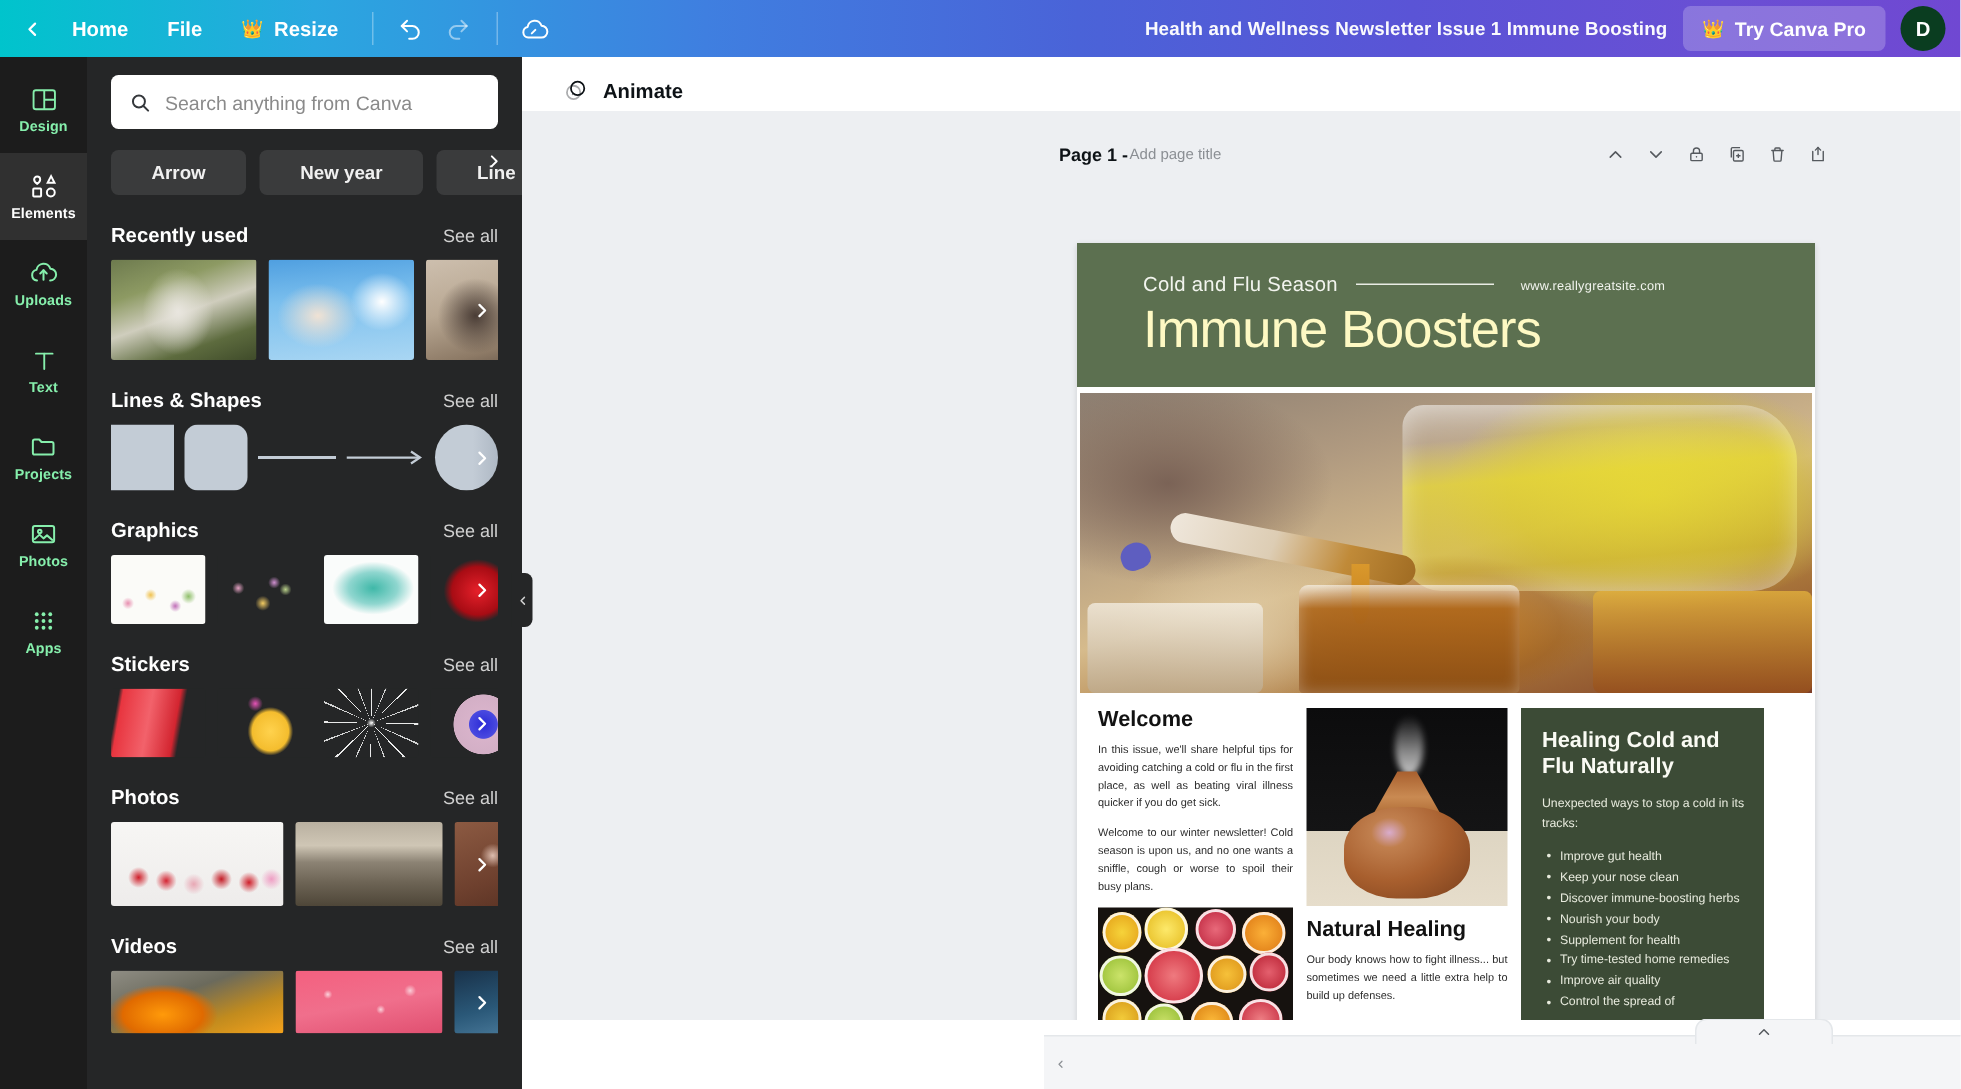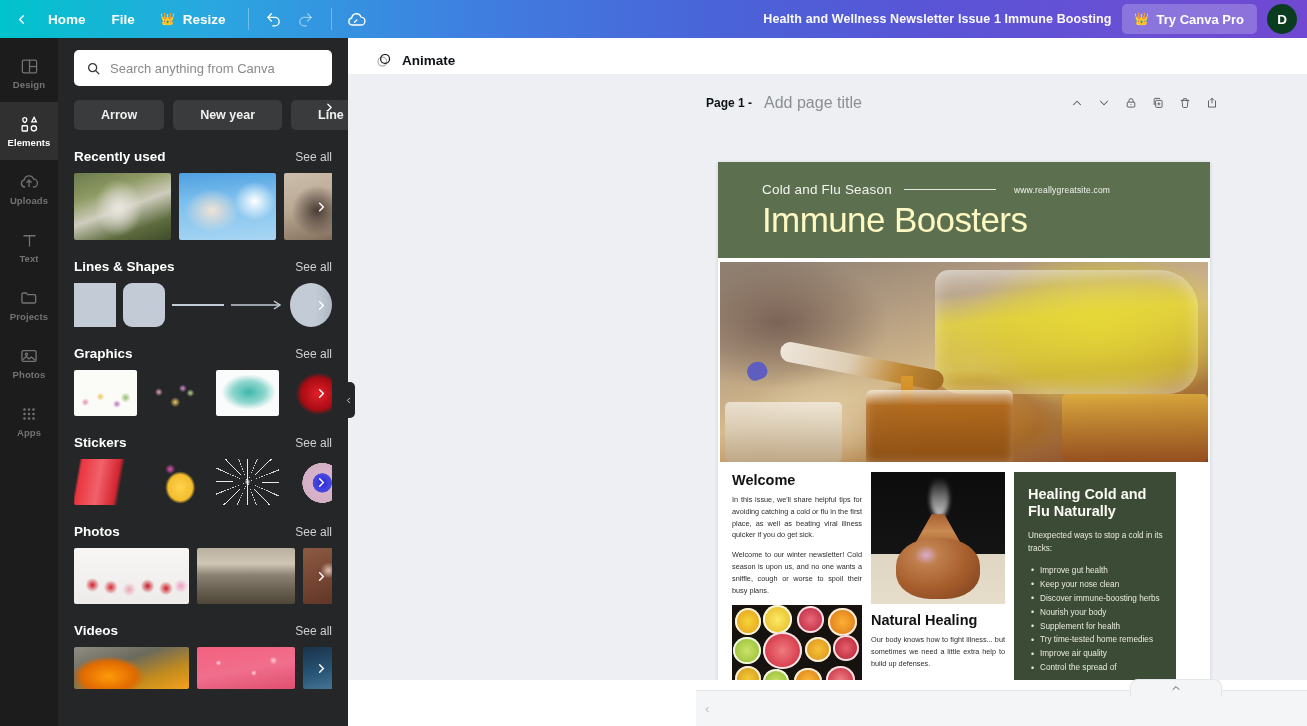--- a/index.html
+++ b/index.html
@@ -51,21 +51,21 @@
   }
 
   
   .rail {
     position: absolute; top: 38px; left: 0; width: 58px; height: 688px;
     background: #1c1c1c; padding-top: 6px;
   }
   .rail-item {
     width: 58px; height: 58px;
     display: flex; flex-direction: column; align-items: center; justify-content: center;
-    gap: 3px; cursor: pointer; color: #737373; position: relative;
+    gap: 3px; cursor: pointer; color: #86efac; position: relative;
   }
   .rail-item.active { background: #303030; color: #fff; }
   .rail-label { font-size: 9.5px; font-weight: 600; letter-spacing: .1px; }
   .rail-ico { width: 22px; height: 20px; display: flex; align-items: center; justify-content: center; }
 
   
   .panel {
     position: absolute; top: 38px; left: 58px; width: 290px; height: 688px;
     background: #252627; overflow: hidden;
   }
@@ -119,21 +119,21 @@
   }
   .canvas-area {
     position: absolute; top: 36px; left: 0; width: 1105px; height: 606px;
     background: #edeff2; overflow: hidden; padding-left: 12px;
   }
   .page-head {
     position: absolute; top: 18px; left: 358px; width: 518px;
     display: flex; align-items: center; height: 22px;
   }
   .pg-label { font-size: 12px; font-weight: 700; color: #0d1216; }
-  .pg-sub { font-size: 16px; color: #8b8f94; margin-left: 12px; cursor: pointer; }
+  .pg-sub { font-size: 10px; color: #8b8f94; margin-left: 1px; cursor: pointer; }
   .pg-tools { margin-left: auto; display: flex; align-items: center; gap: 2px; }
   .pg-tool {
     width: 25px; height: 22px; display: flex; align-items: center; justify-content: center;
     border-radius: 4px; cursor: pointer; color: #55595e;
   }
 
   .page {
     position: absolute; top: 88px; left: 370px; width: 492px; height: 560px;
     background: #fff; box-shadow: 0 1px 4px rgba(14,19,24,.14);
     overflow: hidden;

